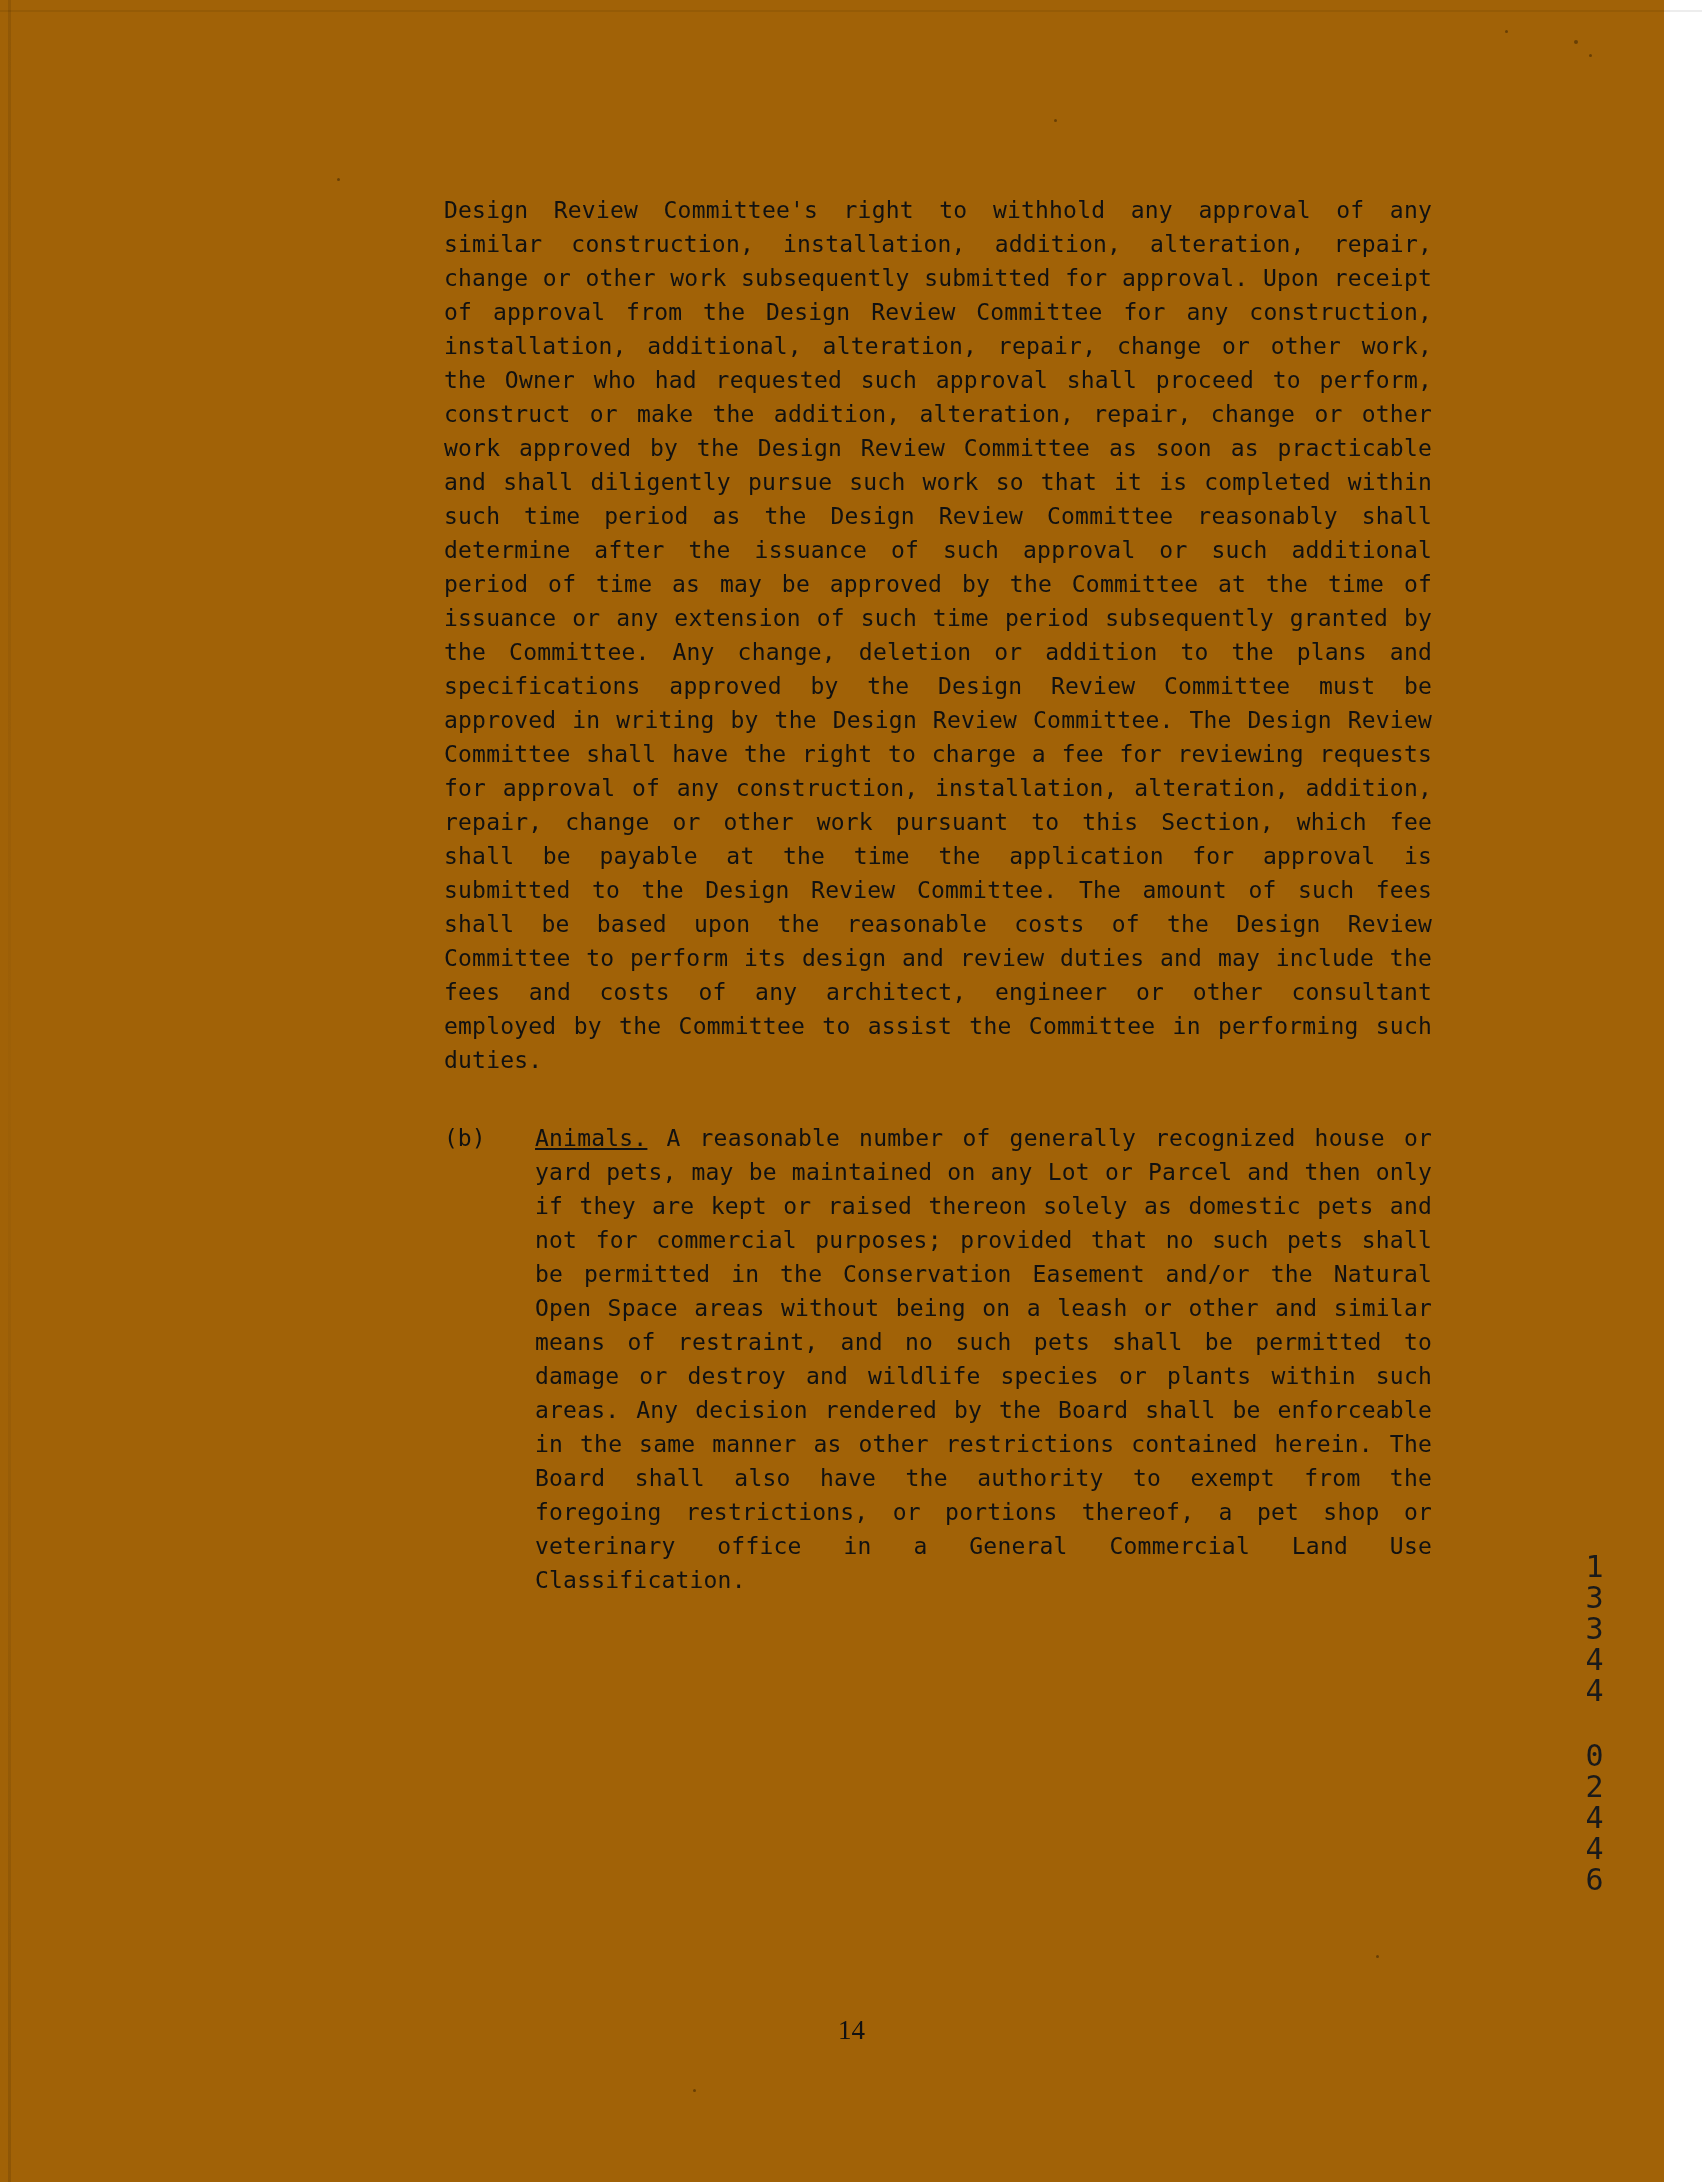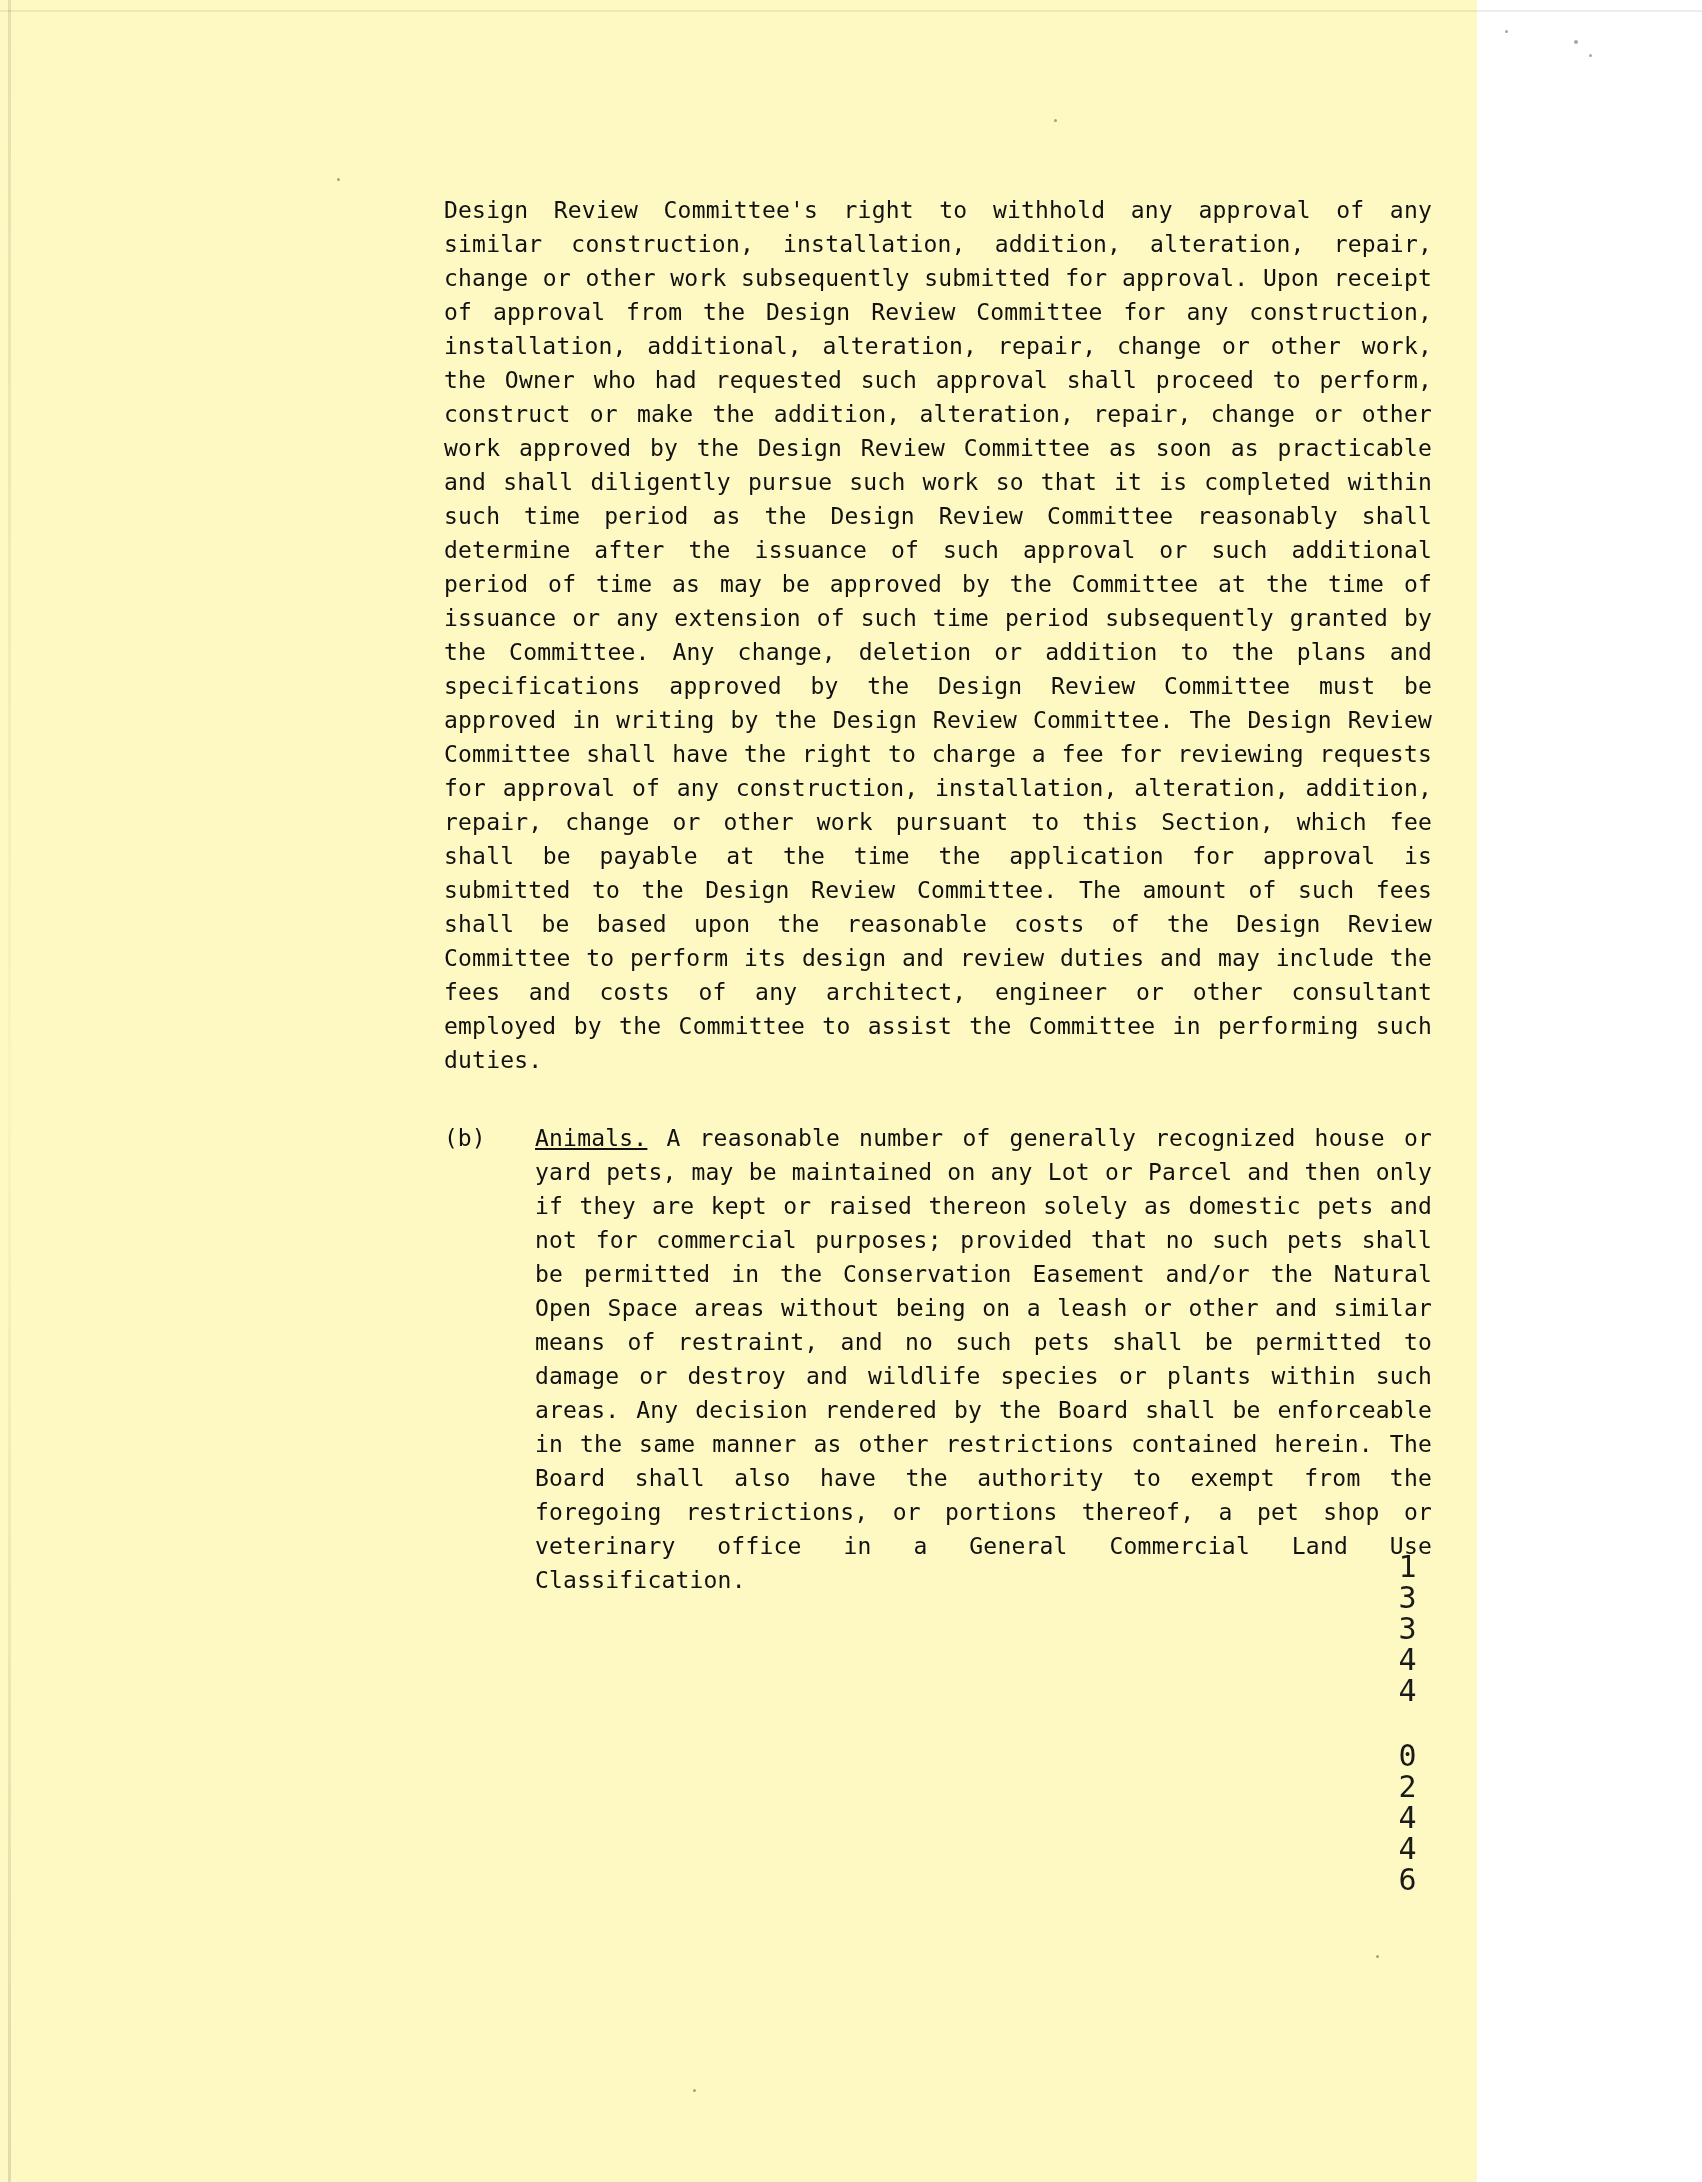--- a/index.html
+++ b/index.html
@@ -13,23 +13,23 @@
     position: relative;
     font-family: "DejaVu Sans Mono", monospace;
     color: #111111;
     overflow: hidden;
   }
 
   .page {
     position: absolute;
     left: 0;
     top: 0;
-    width: 1477px;
+    width: 1664px;
     height: 2182px;
-    background: #fef9c3;
+    background: #a16207;
   }
 
   
   .scan-edge-left {
     position: absolute;
     left: 8px;
     top: 0;
     width: 3px;
     height: 2182px;
     background: linear-gradient(to bottom, rgba(0,0,0,0.10), rgba(0,0,0,0.02), rgba(0,0,0,0.12));
@@ -142,15 +142,16 @@
 
     <div class="item-block">
       <span class="item-label">(b)</span>
       <p class="item-body"><span class="u-term">Animals.</span><span> A reasonable number of generally recognized house or yard pets, may be maintained on any Lot or Parcel and then only if they are kept or raised thereon solely as domestic pets and not for commercial purposes; provided that no such pets shall be permitted in the Conservation Easement and/or the Natural Open Space areas without being on a leash or other and similar means of restraint, and no such pets shall be permitted to damage or destroy and wildlife species or plants within such areas. Any decision rendered by the Board shall be enforceable in the same manner as other restrictions contained herein. The Board shall also have the authority to exempt from the foregoing restrictions, or portions thereof, a pet shop or veterinary office in a General Commercial Land Use Classification.</span></p>
     </div>
 
   </div>
 
   <div class="side-stamp"><span>13344</span><span class="gap"></span><span>02446</span></div>
 
+  <div class="page-number">14</div>
 
 </div>
 
 
 </body></html>

